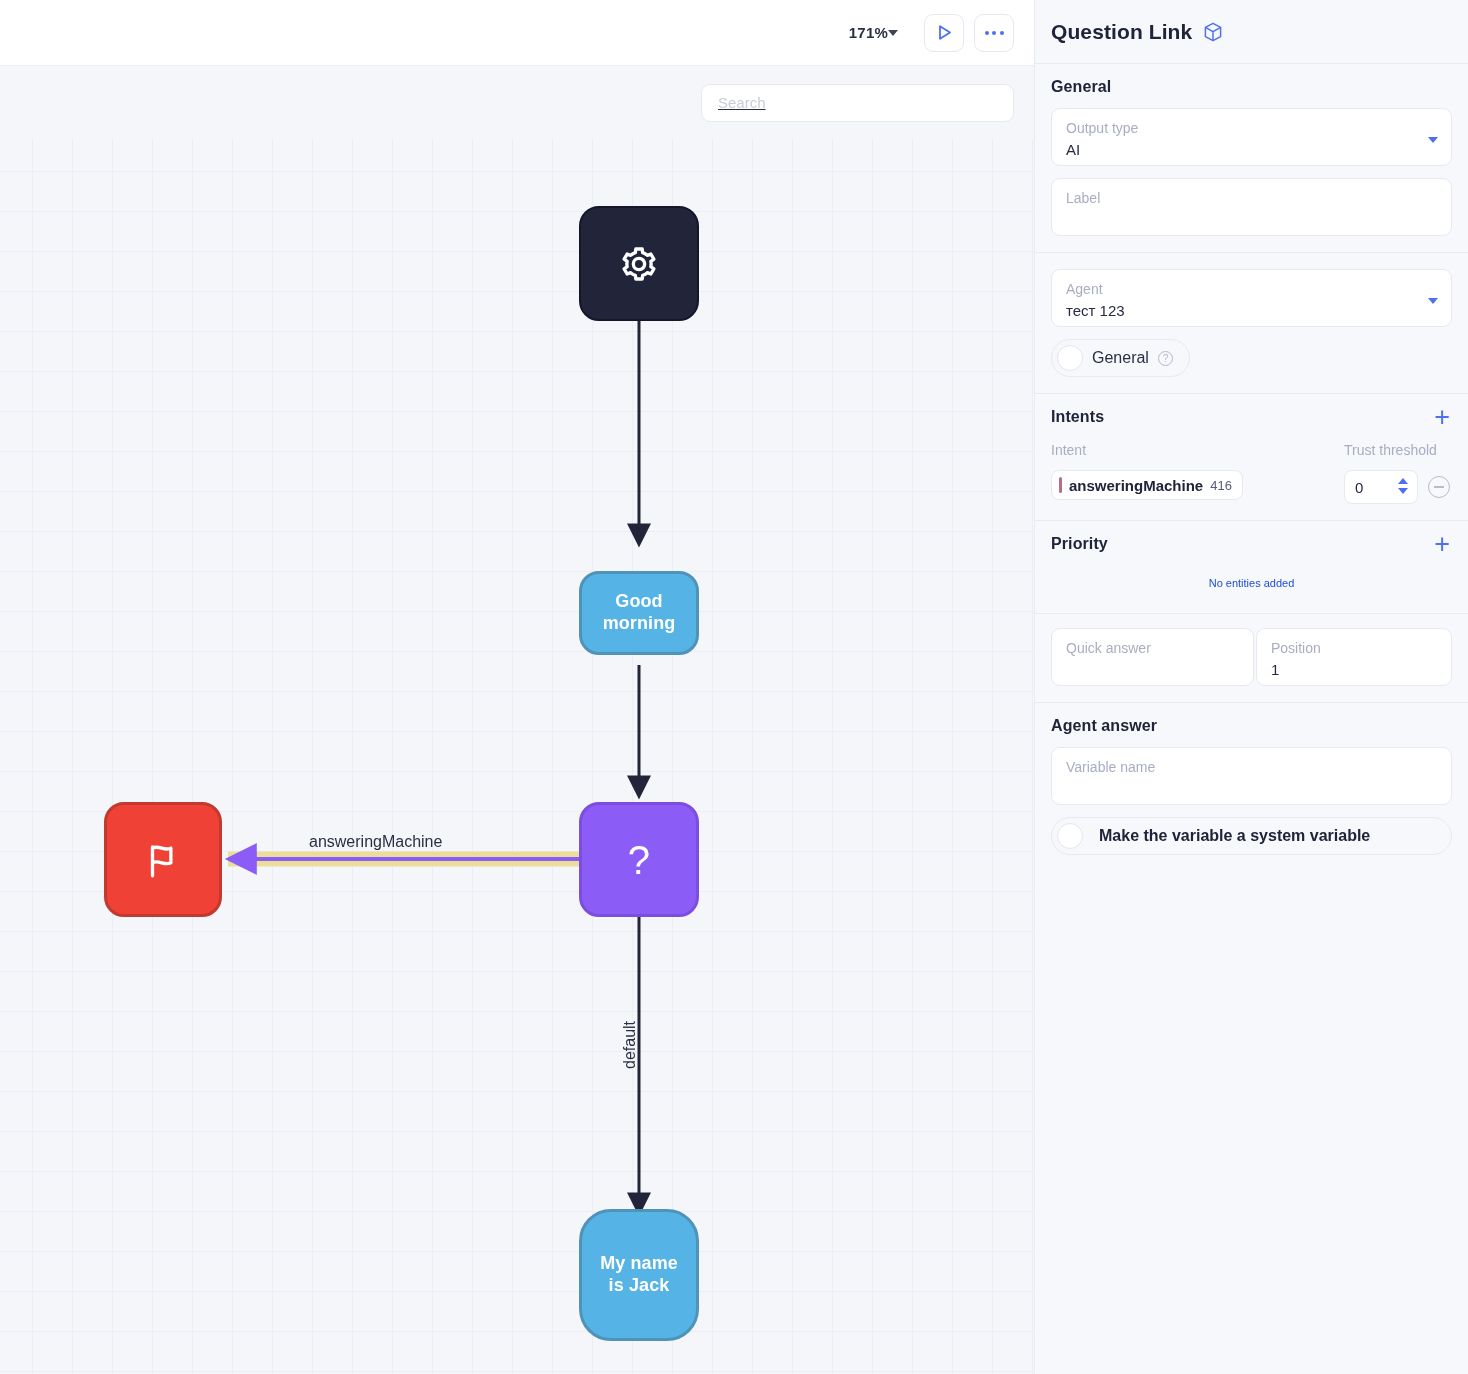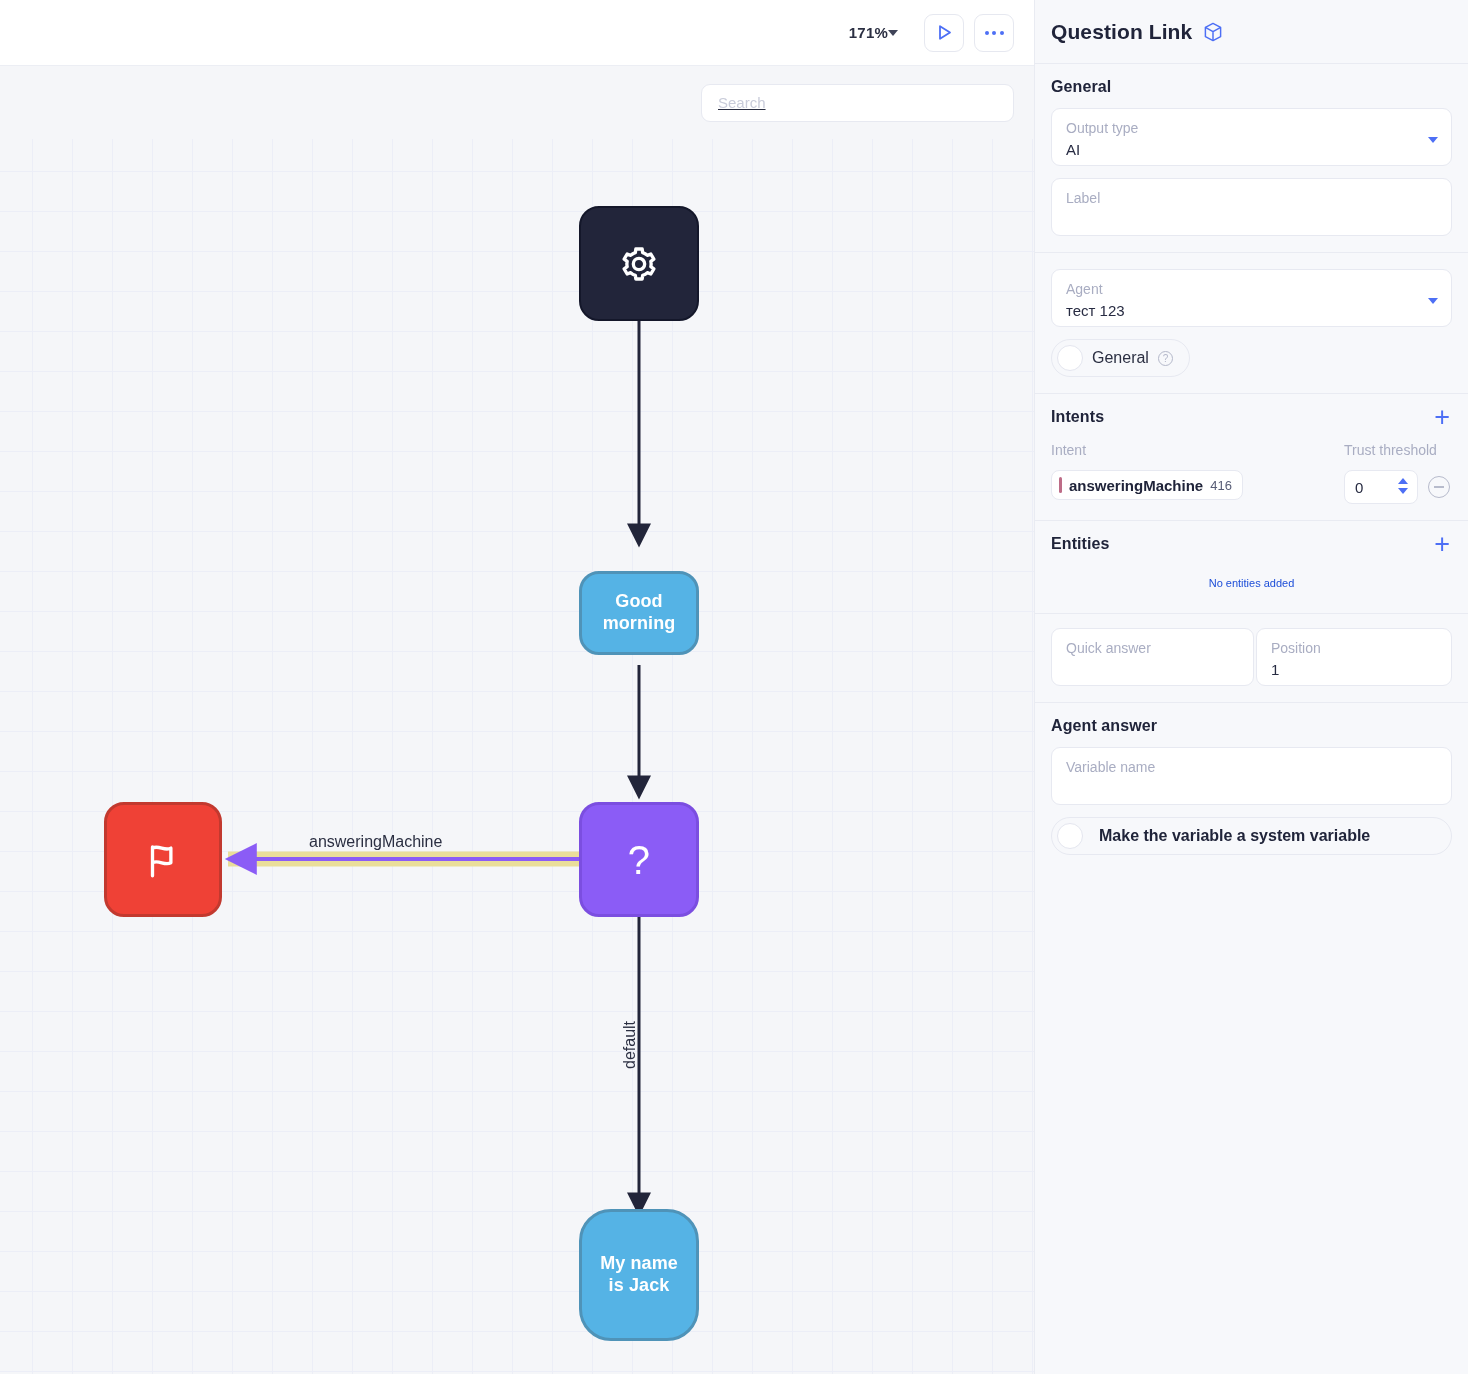--- a/index.html
+++ b/index.html
@@ -325,21 +325,21 @@
             <span class="minus-btn">
                 <span></span>
               </span>
           </div>
         </div>
       </div>
     </div>
 
     <div class="section">
       <div class="section-head">
-        <span class="section-title">Entities</span>
+        <span class="section-title">Priority</span>
         <span class="plus-btn">+</span>
       </div>
       <div class="empty-note">No entities added</div>
     </div>
 
     <div class="section">
       <div class="two-fields">
         <div class="field f-left">
           <div class="field-label">Quick answer</div>
           <div class="field-value"></div>

